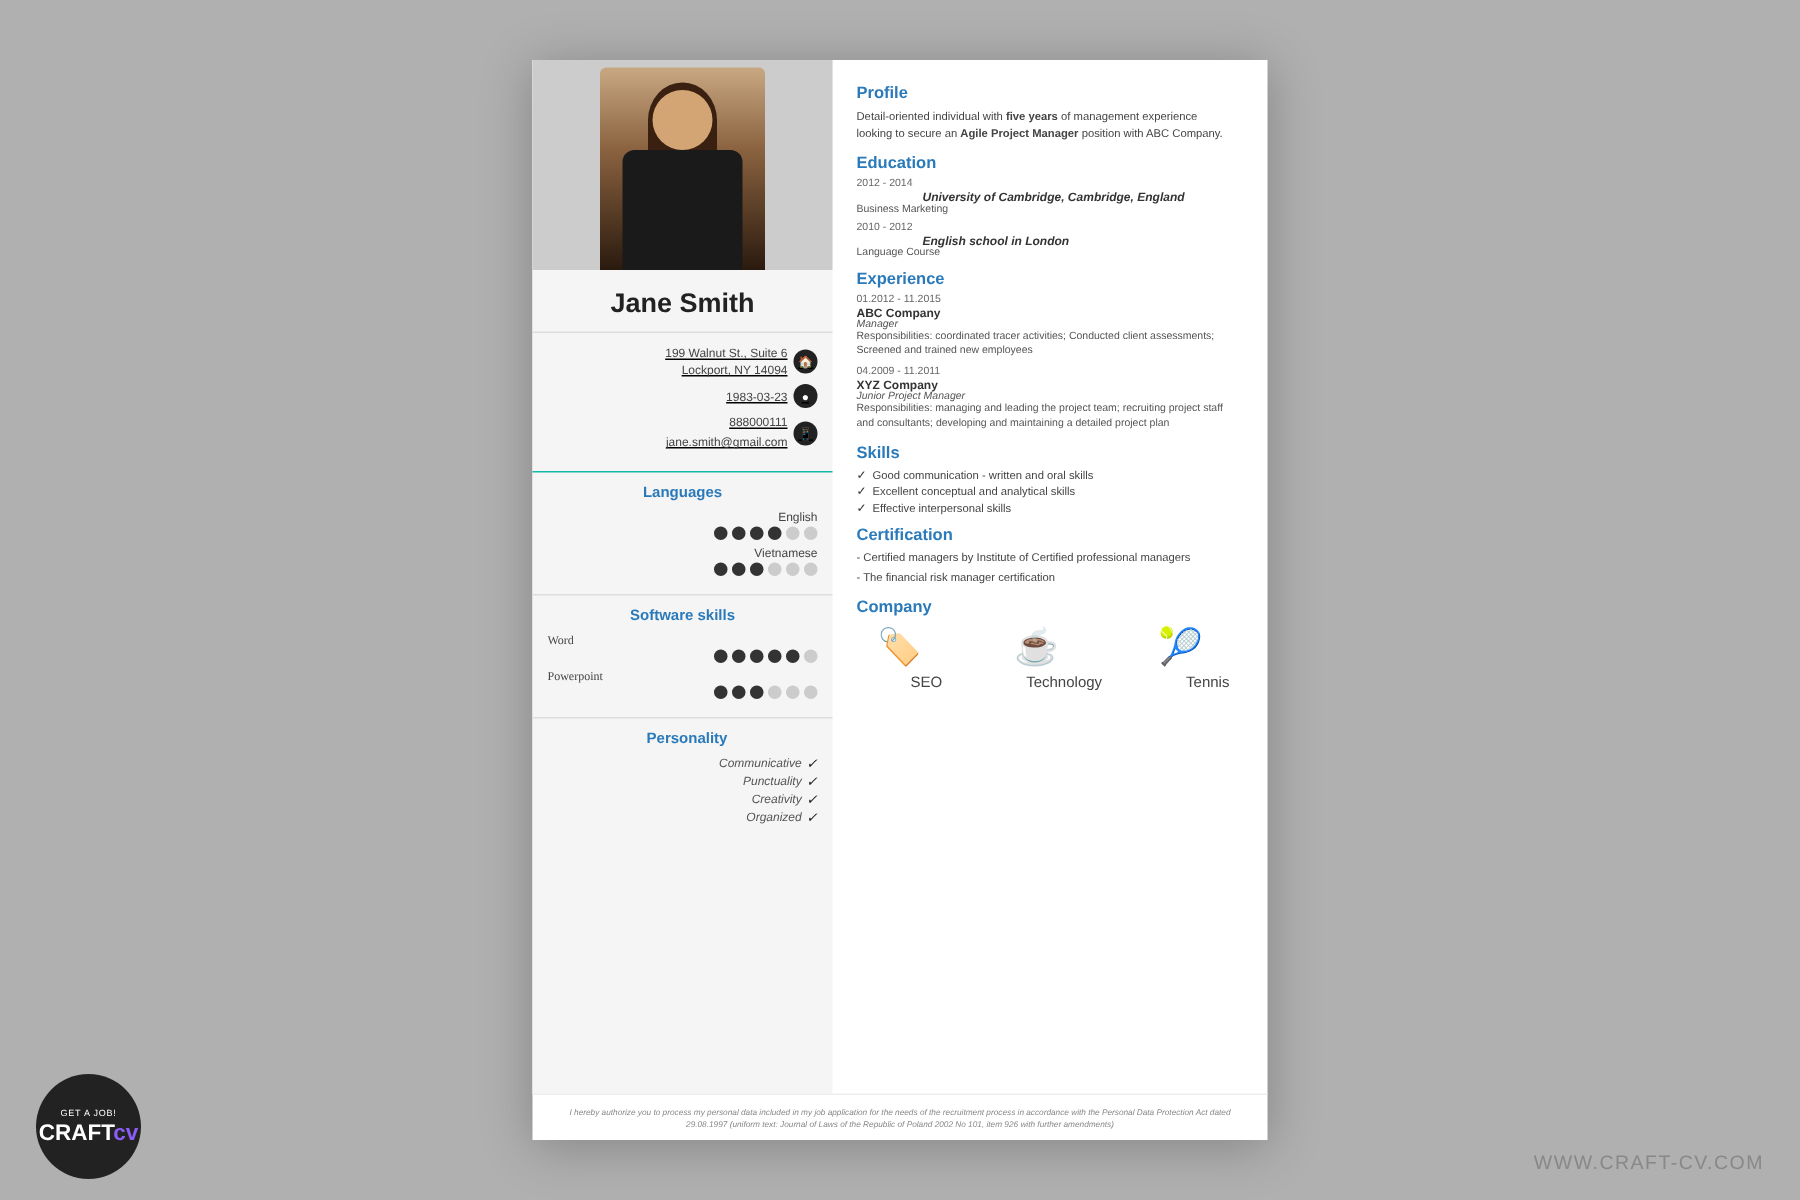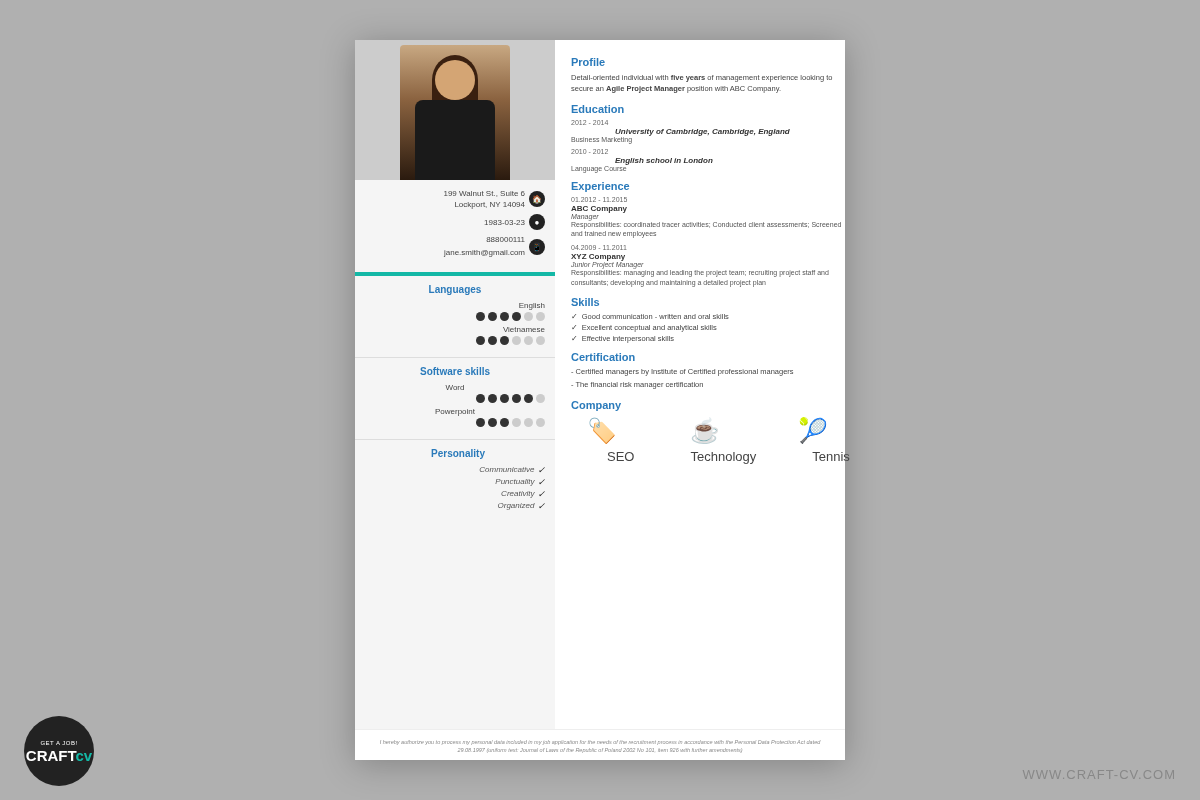--- a/index.html
+++ b/index.html
@@ -42,21 +42,21 @@
       text-transform: uppercase;
       margin-bottom: 2px;
     }
     .logo-corner .craft-text {
       color: #fff;
       font-size: 15px;
       font-weight: bold;
       line-height: 1;
     }
     .logo-corner .craft-text span {
-      color: #14b8a6;
+      color: #8b5cf6;
     }
     .resume-paper {
       background: #fff;
       width: 490px;
       min-height: 720px;
       box-shadow: 0 4px 32px rgba(0,0,0,0.25);
       display: flex;
       flex-direction: column;
       position: relative;
     }
@@ -134,21 +134,22 @@
       width: 100%;
     }
     .name-text {
       font-size: 18px;
       font-weight: bold;
       color: #222;
     }
     .contact-area {
       width: 100%;
       padding: 8px 10px;
-      border-bottom: 4px solid #14b8a6;
+      border-bottom: 1px solid #14b8a6;
+      text-decoration: underline;
     }
     .contact-item {
       display: flex;
       align-items: center;
       justify-content: flex-end;
       font-size: 8px;
       color: #444;
       margin-bottom: 4px;
       gap: 4px;
     }
@@ -191,24 +192,25 @@
     .dot {
       width: 9px;
       height: 9px;
       border-radius: 50%;
       background: #333;
     }
     .dot.empty {
       background: #ccc;
     }
     .skill-label {
-      text-align: center;
+      text-align: left;
       font-size: 8px;
       color: #444;
       margin-bottom: 2px;
+      font-family: Liberation Serif, serif;
     }
     .personality-item {
       display: flex;
       justify-content: flex-end;
       align-items: center;
       font-size: 8px;
       color: #555;
       font-style: italic;
       gap: 3px;
       margin-bottom: 2px;
@@ -310,21 +312,21 @@
       display: flex;
       flex-direction: column;
       align-items: center;
       gap: 4px;
     }
     .hobby-icon {
       font-size: 24px;
       color: #333;
     }
     .hobby-label {
-      font-size: 13px;
+      font-size: 10px;
       color: #444;
       margin-left: 36px;
     }
     .divider-vertical {
       width: 1px;
       background: #ddd;
       align-self: stretch;
     }
     .footer-text {
       font-size: 5.5px;
@@ -347,20 +349,23 @@
       <div class="photo-area">
         <div class="photo-placeholder">
           <div class="person-silhouette">
             <div class="person-hair"></div>
             <div class="person-head"></div>
             <div class="person-body"></div>
           </div>
         </div>
       </div>
 
+      <div class="name-area">
+        <div class="name-text">Jane Smith</div>
+      </div>
 
       <div class="contact-area">
         <div class="contact-item">
           <div style="text-align:right; line-height:1.4;">
             <div>199 Walnut St., Suite 6</div>
             <div>Lockport, NY 14094</div>
           </div>
           <div class="contact-icon">🏠</div>
         </div>
         <div class="contact-item">

